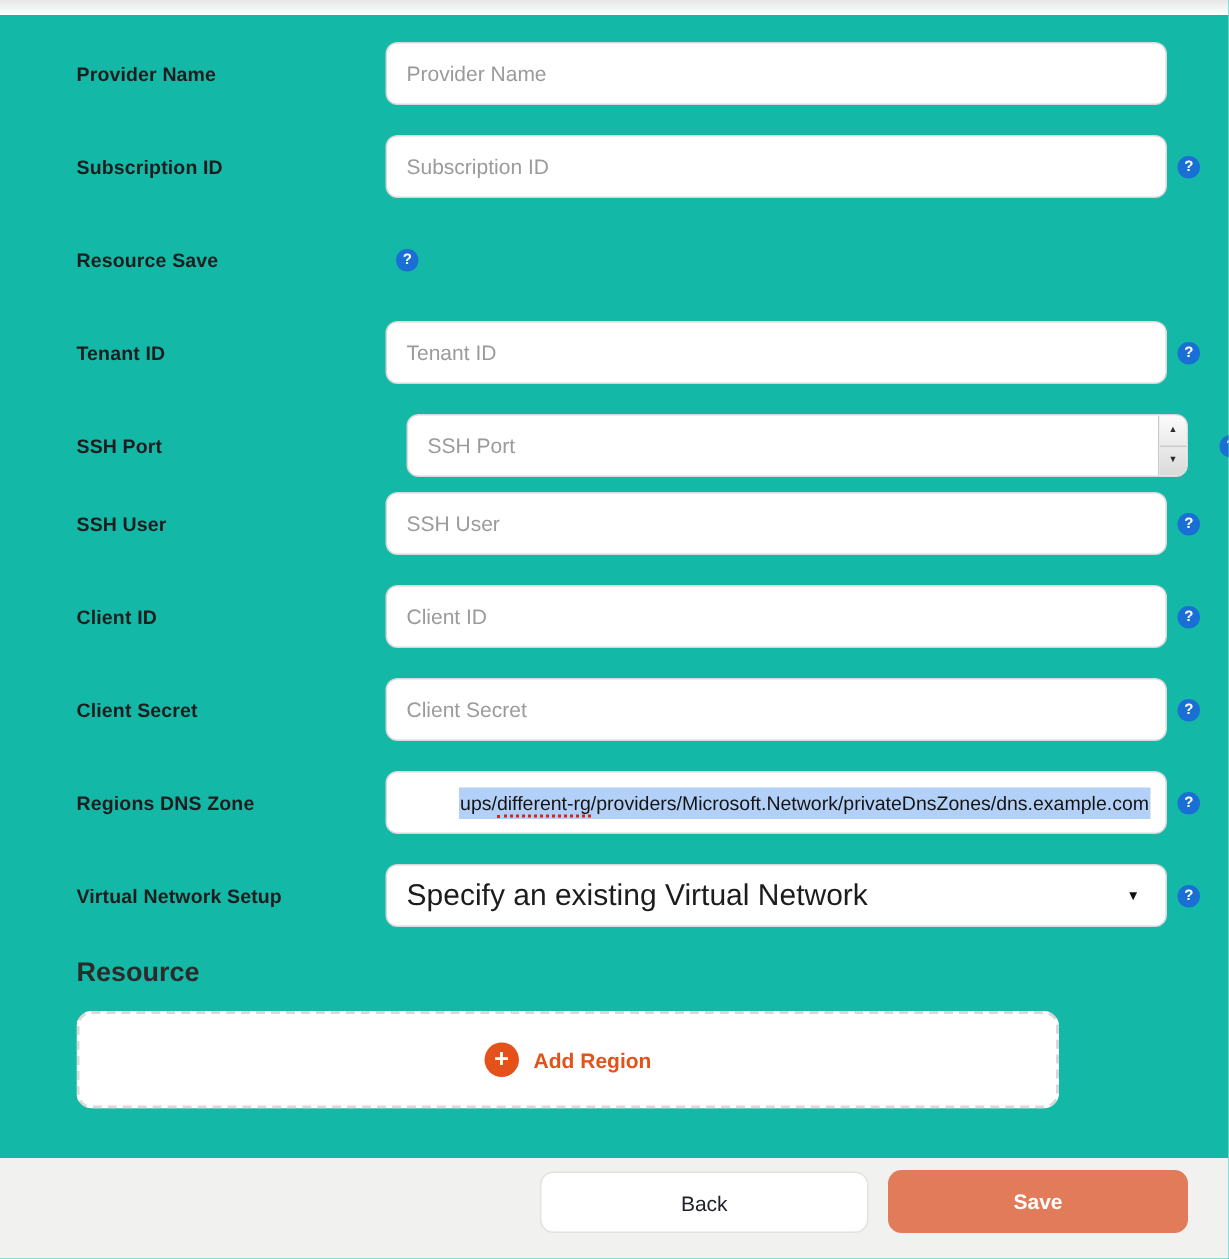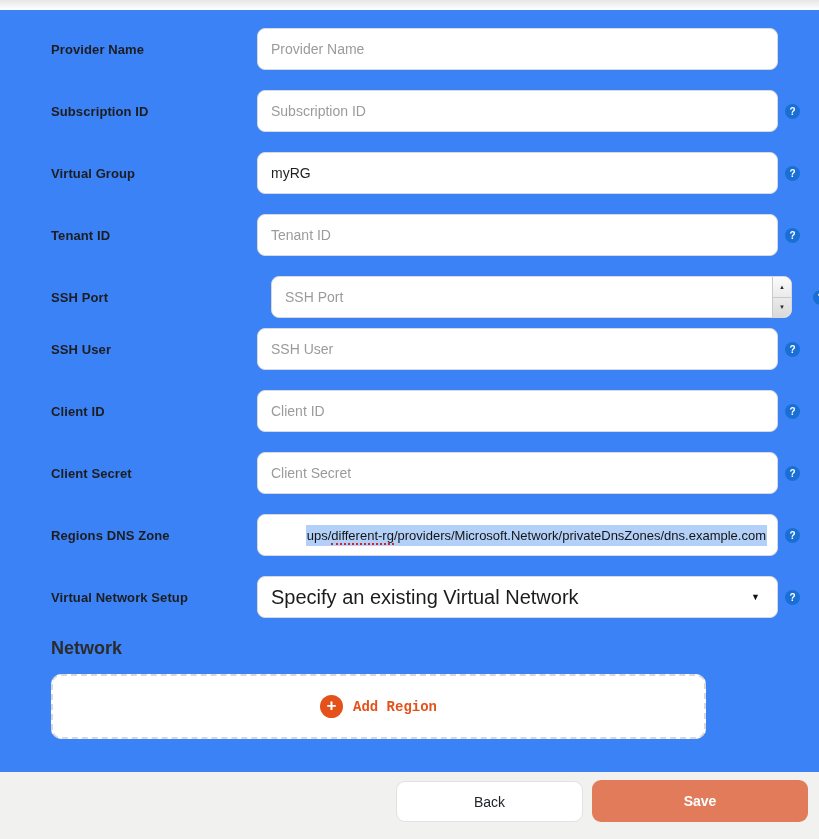--- a/index.html
+++ b/index.html
@@ -3,21 +3,21 @@
 <meta charset="utf-8">
 <style>
   * { margin:0; padding:0; box-sizing:border-box; }
   html,body { width:819px; height:839px; }
   body {
     font-family:"Liberation Sans", sans-serif;
     background:#ffffff;
     position:relative;
     overflow:hidden;
   }
-  .page { position:absolute; inset:0; background:#3b82f6; }
+  .page { position:absolute; inset:0; background:#14b8a6; }
   .top-fade {
     position:absolute; left:0; top:0; width:819px; height:10px;
     background:linear-gradient(#e7e7e7, #ffffff);
   }
   .form-area { position:absolute; left:51px; top:28px; width:760px; }
   .row { display:flex; align-items:center; height:42px; margin-bottom:20px; }
   .row.tight { margin-bottom:10px;gap:14px; }
   .row-label {
     width:206px; flex:0 0 206px;
     font-size:13px; font-weight:700; color:#1d1d1f; letter-spacing:.1px;
@@ -74,37 +74,37 @@
   .add-region {
     margin-top:15px; width:655px; height:65px;
     border:2px dashed #d8d8d8; border-radius:10px;
     display:flex; align-items:center; justify-content:center; gap:10px;
     background:#fff; cursor:pointer;
   }
   .plus-circle {
     width:23px; height:23px; border-radius:50%; background:#e4511b;
     color:#fff; font-size:17px; font-weight:700; line-height:22px; text-align:center;
   }
-  .add-label { font-size:14px; font-weight:600; color:#e4511b;font-family:Liberation Mono, monospace; }
+  .add-label { font-size:14px; font-weight:600; color:#e4511b; }
   
   .footer {
     position:absolute; left:0; right:0; bottom:0; height:67px;
     background:#f1f1ef;
   }
   .btn {
     position:absolute; height:41px; border-radius:9px; font-size:14px;
     display:flex; align-items:center; justify-content:center; cursor:pointer;
     font-family:"Liberation Sans", sans-serif;
   }
   .btn-back {
-    left:360px; top:9px; width:187px;
-    background:#ffffff; border:1px solid #e2e2e2; color:#20242a;margin-left:36px;
+    left:360px; top:9px; width:219px;
+    background:#ffffff; border:1px solid #e2e2e2; color:#20242a;
   }
   .btn-save {
-    left:592px; top:8px; width:216px; height:42px;
+    left:592px; top:8px; width:200px; height:42px;
     background:#e17b5a; border:none; color:#ffffff; font-weight:700;
   }
 </style>
 </head>
 <body>
 
 <div class="page">
   <div class="top-fade"></div>
 
   <div class="form-area">
@@ -119,24 +119,21 @@
 
     <div class="row">
       <div class="row-label">Subscription ID</div>
       <div class="control">
         <input class="field" type="text" placeholder="Subscription ID" style="">
       </div>
       <div class="help">?</div>
     </div>
 
     <div class="row">
-      <div class="row-label">Virtual Group</div>
-      <div class="control">
-        <input class="field" type="text" value="myRG" style="">
-      </div>
+      <div class="row-label">Resource Save</div>
       <div class="help">?</div>
     </div>
 
     <div class="row">
       <div class="row-label">Tenant ID</div>
       <div class="control">
         <input class="field" type="text" placeholder="Tenant ID" style="">
       </div>
       <div class="help">?</div>
     </div>
@@ -191,21 +188,21 @@
       <div class="row-label">Virtual Network Setup</div>
       <div class="control">
         <div class="fake-input select-box">
           <span class="select-value">Specify an existing Virtual Network</span>
           <span class="caret">▼</span>
         </div>
       </div>
       <div class="help">?</div>
     </div>
 
-    <div class="regions-heading">Network</div>
+    <div class="regions-heading">Resource</div>
 
     <div class="add-region">
       <span class="plus-circle">+</span>
       <span class="add-label">Add Region</span>
     </div>
 
   </div>
 
   <div class="footer">
     <div class="btn btn-back">Back</div>

